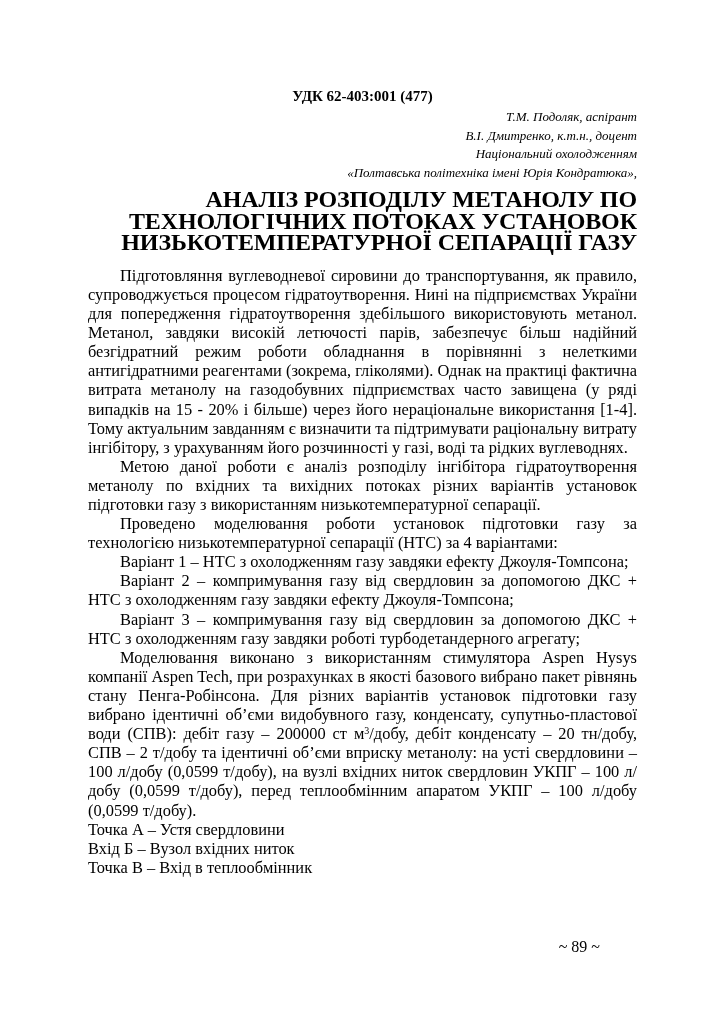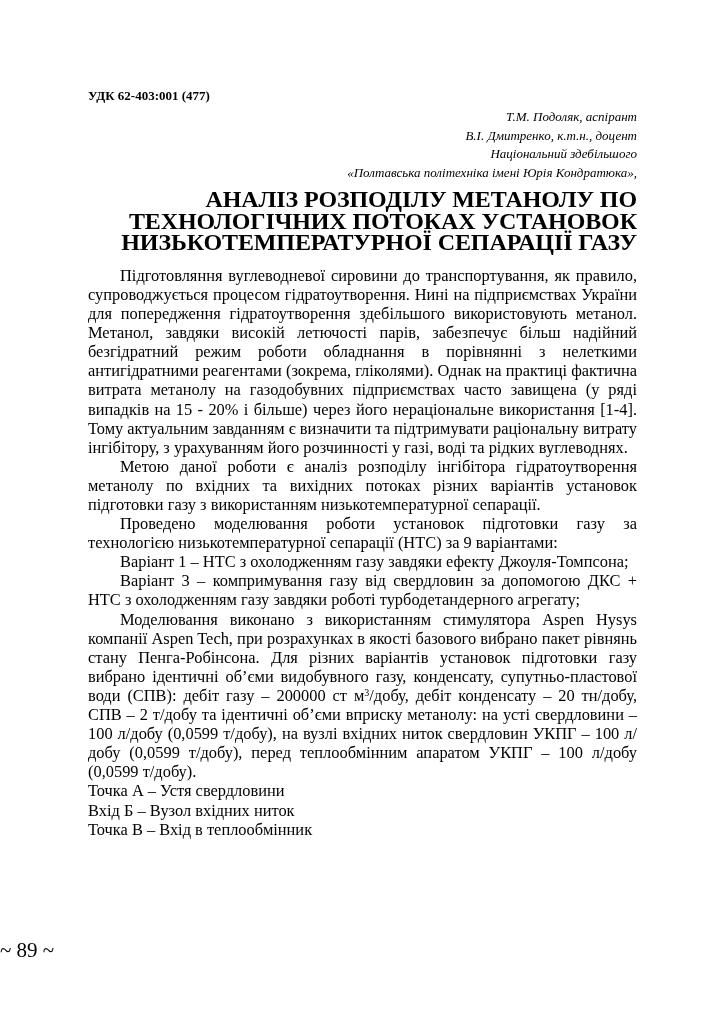--- a/index.html
+++ b/index.html
@@ -2,60 +2,61 @@
 <html><head>
   <meta charset="utf-8">
   <style>
     html, body { margin: 0; padding: 0; background: #ffffff; }
     body { width: 724px; height: 1024px; position: relative; overflow: hidden; }
     .page {
       position: absolute; left: 88px; top: 86px; width: 549px;
       font-family: "Liberation Serif", "DejaVu Serif", serif;
       color: #000000; font-size: 16.4px; line-height: 19.1px;
     }
-    .udk { font-weight: bold; font-size: 13px; line-height: 20px; margin: 0 0 2px 0; }
+    .udk { font-weight: bold; font-size: 15px; line-height: 20px; margin: 0 0 2px 0; text-align: center; }
     .authors { text-align: right; font-style: italic; font-size: 13px; line-height: 18.6px; margin: 0; }
     .authors div { white-space: nowrap; }
     .title {
       text-align: right; font-weight: bold; font-size: 24px; line-height: 21.5px;
       margin: 7px 0 12px 0; letter-spacing: -0.1px;
     }
     .title div { white-space: nowrap; }
     p { margin: 0; text-align: justify; text-indent: 32px; }
     .points div { white-space: nowrap; }
     .page-number {
-      position: absolute; left: 0; width: 600px; top: 938px; text-align: left;
-      font-family: "Liberation Serif", "DejaVu Serif", serif; font-size: 21px; color: #000;
+      position: absolute; left: 0; width: 600px; top: 938px; text-align: right;
+      font-family: "Liberation Serif", "DejaVu Serif", serif; font-size: 16px; color: #000;
     }
     sup { font-size: 10px; line-height: 0; vertical-align: 5px; }
   </style>
 </head>
 <body>
 
 <div class="page">
   <div class="udk">УДК 62-403:001 (477)</div>
 
   <div class="authors">
     <div>Т.М. Подоляк, аспірант</div>
     <div>В.І. Дмитренко, к.т.н., доцент</div>
-    <div>Національний здебільшого</div>
+    <div>Національний охолодженням</div>
     <div>«Полтавська політехніка імені Юрія Кондратюка»,</div>
   </div>
 
   <div class="title">
     <div>АНАЛІЗ РОЗПОДІЛУ МЕТАНОЛУ ПО</div>
     <div>ТЕХНОЛОГІЧНИХ ПОТОКАХ УСТАНОВОК</div>
     <div>НИЗЬКОТЕМПЕРАТУРНОЇ СЕПАРАЦІЇ ГАЗУ</div>
   </div>
 
   <div class="body">
     <p>Підготовляння вуглеводневої сировини до транспортування, як правило, супроводжується процесом гідратоутворення. Нині на підприємствах України для попередження гідратоутворення здебільшого використовують метанол. Метанол, завдяки високій летючості парів, забезпечує більш надійний безгідратний режим роботи обладнання в порівнянні з нелеткими антигідратними реагентами (зокрема, гліколями). Однак на практиці фактична витрата метанолу на газодобувних підприємствах часто завищена (у ряді випадків на 15 - 20% і більше) через його нераціональне використання [1-4]. Тому актуальним завданням є визначити та підтримувати раціональну витрату інгібітору, з урахуванням його розчинності у газі, воді та рідких вуглеводнях.</p>
     <p>Метою даної роботи є аналіз розподілу інгібітора гідратоутворення метанолу по вхідних та вихідних потоках різних варіантів установок підготовки газу з використанням низькотемпературної сепарації.</p>
-    <p>Проведено моделювання роботи установок підготовки газу за технологією низькотемпературної сепарації (НТС) за 9 варіантами:</p>
+    <p>Проведено моделювання роботи установок підготовки газу за технологією низькотемпературної сепарації (НТС) за 4 варіантами:</p>
     <p>Варіант 1 – НТС з охолодженням газу завдяки ефекту Джоуля-Томпсона;</p>
+    <p>Варіант 2 – компримування газу від свердловин за допомогою ДКС + НТС з охолодженням газу завдяки ефекту Джоуля-Томпсона;</p>
     <p>Варіант 3 – компримування газу від свердловин за допомогою ДКС + НТС з охолодженням газу завдяки роботі турбодетандерного агрегату;</p>
     <p><span>Моделювання виконано з використанням стимулятора Aspen Hysys компанії Aspen Tech, при розрахунках в якості базового вибрано пакет рівнянь стану Пенга-Робінсона. Для різних варіантів установок підготовки газу вибрано ідентичні об’єми видобувного газу, конденсату, супутньо-пластової води (СПВ): дебіт газу – 200000 ст м</span><sup>3</sup><span>/добу, дебіт конденсату – 20 тн/добу, СПВ – 2 т/добу та ідентичні об’єми вприску метанолу: на усті свердловини – 100 л/добу (0,0599 т/добу), на вузлі вхідних ниток свердловин УКПГ – 100 л/добу (0,0599 т/добу), перед теплообмінним апаратом УКПГ – 100 л/добу (0,0599 т/добу).</span></p>
     <div class="points">
       <div>Точка А – Устя  свердловини</div>
       <div>Вхід Б – Вузол  вхідних ниток</div>
       <div>Точка В – Вхід  в теплообмінник</div>
     </div>
   </div>
 </div>
 

